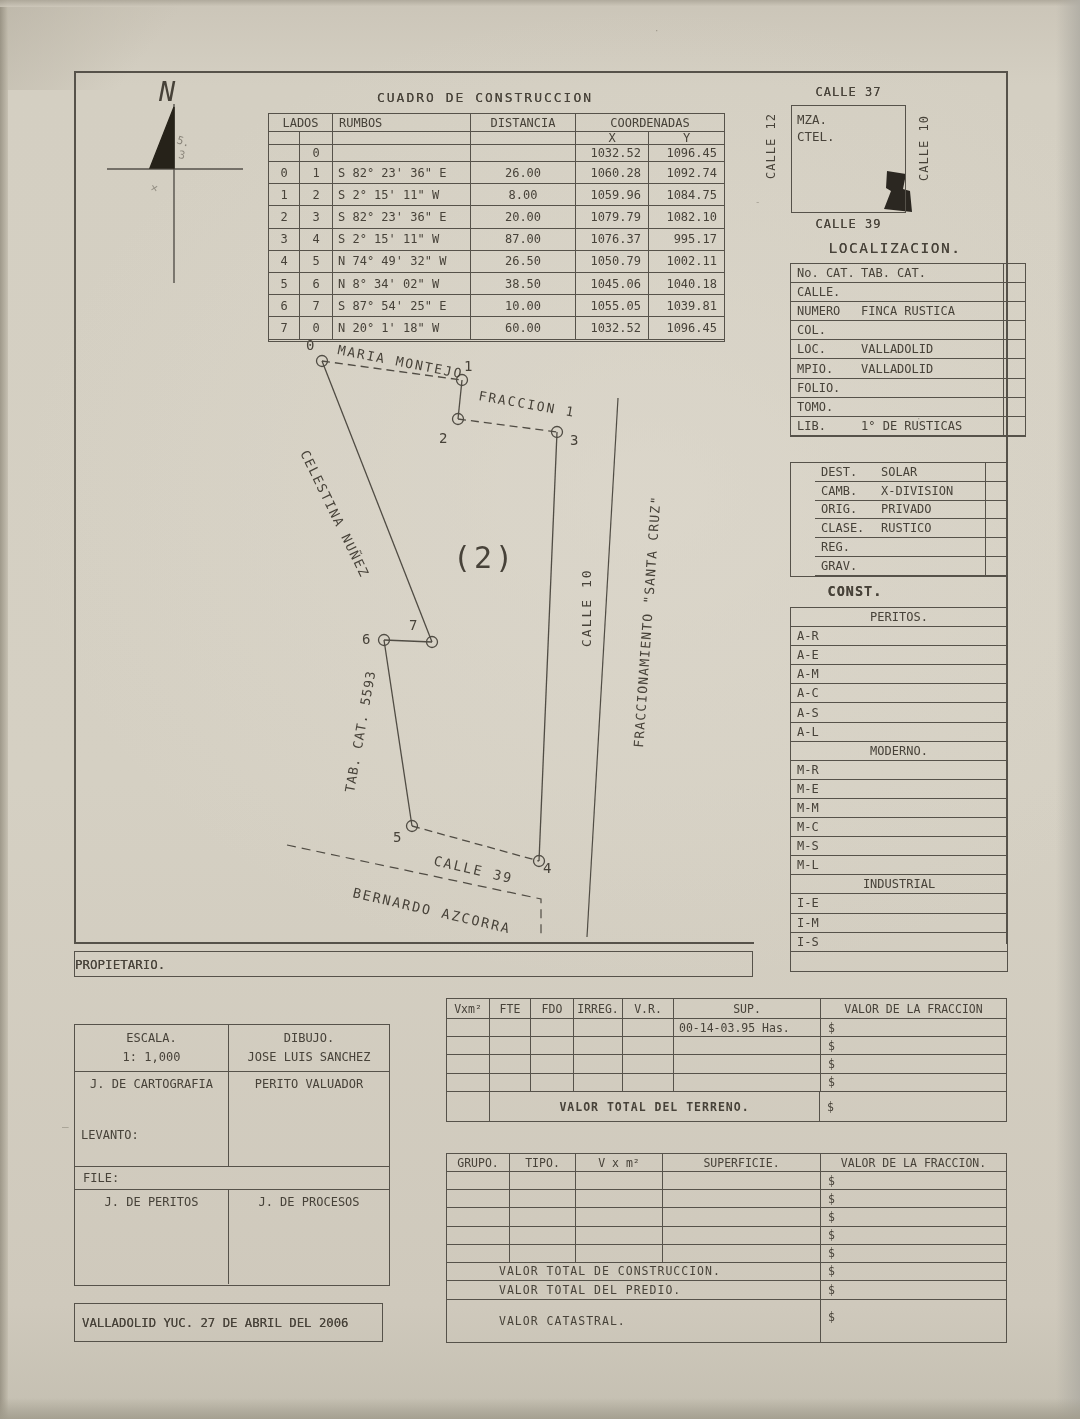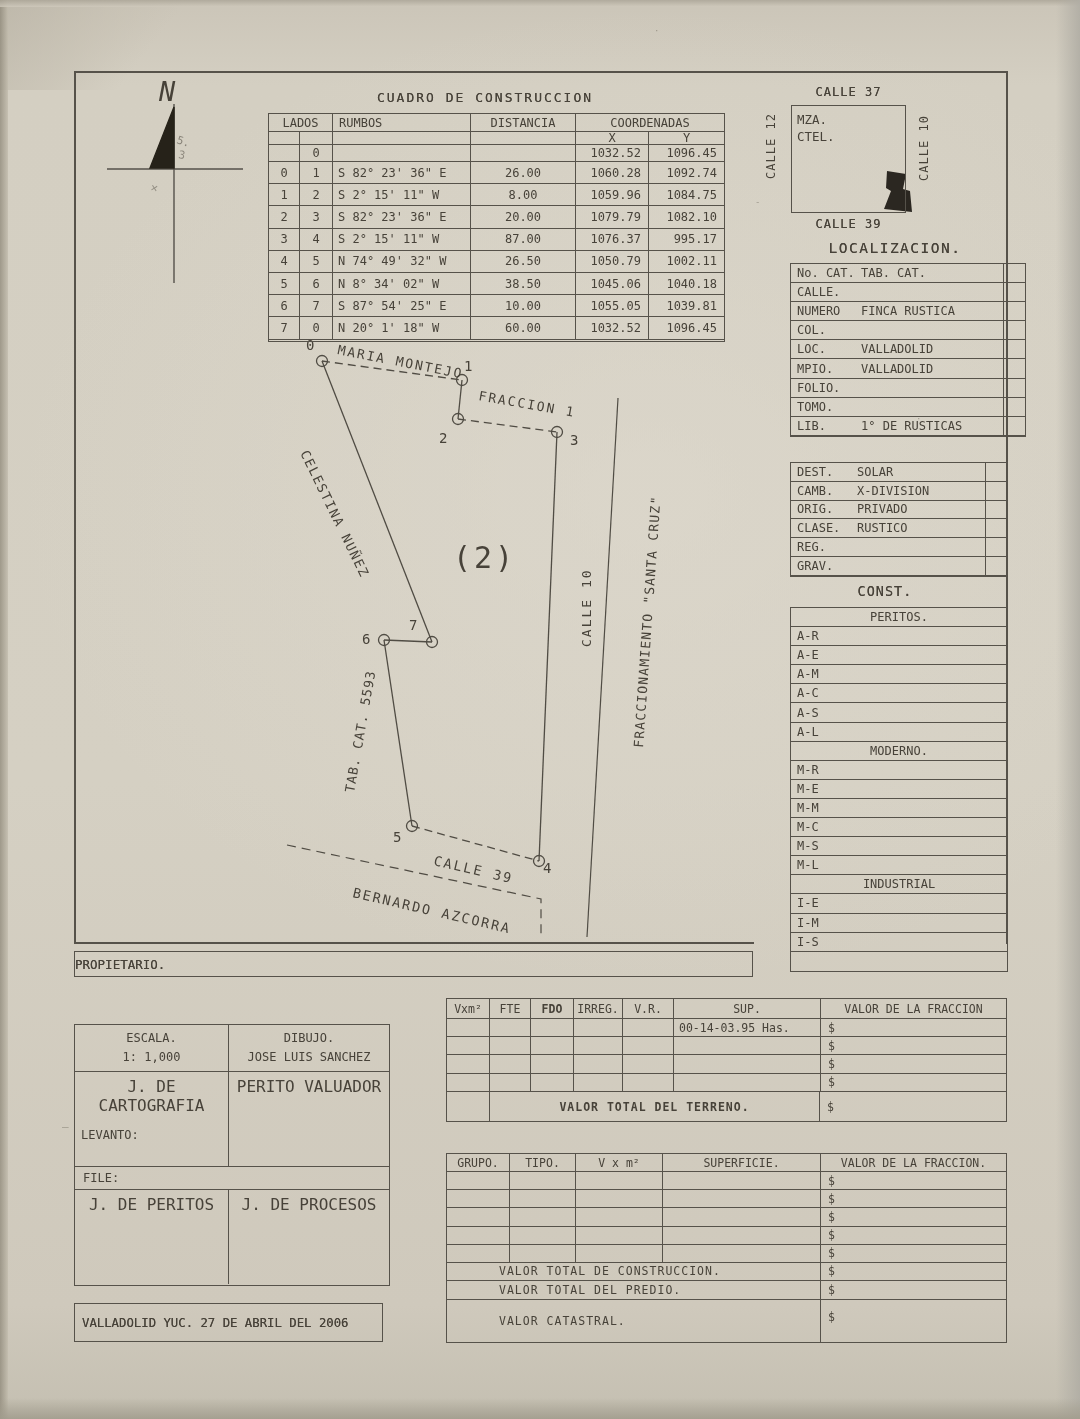--- a/index.html
+++ b/index.html
@@ -53,61 +53,61 @@
   .cw-la{width:31px;} .cw-lb{width:33px;} .cw-ru{width:138px;} .cw-di{width:105px;} .cw-x{width:73px;}
   .cw-lados{width:64px;} 
 
   
   .rrow{position:relative;box-sizing:border-box;border-bottom:1.3px solid var(--ink);}
   .rrow .lab{position:absolute;left:6px;top:50%;transform:translateY(-50%);font-size:12px;}
   .rrow .val{position:absolute;left:70px;top:50%;transform:translateY(-50%);font-size:12px;}
   .rrow .ncol{position:absolute;right:0;top:0;bottom:0;width:21px;border-left:1.3px solid var(--ink);}
   #loc-tbl{left:790px;top:263px;width:236px;height:174px;}
   #loc-tbl .rrow{height:19.1px;}
-  #dest-tbl{left:790px;top:462px;width:218px;height:115px;}
+  #dest-tbl{left:790px;top:462px;width:218px;height:115px;padding-left:24px;}
   #dest-tbl .rrow{height:18.8px;} #dest-tbl .val{left:66px;}
   #const-tbl{left:790px;top:607px;width:218px;height:365px;}
   #const-tbl .crow{height:19.1px;box-sizing:border-box;border-bottom:1.3px solid var(--ink);display:flex;align-items:center;font-size:12px;}
   #const-tbl .crow.nb{border-bottom:none;}
   #const-tbl .crow.hdr{justify-content:center;}
   #const-tbl .crow.itm{padding-left:6px;}
 
   
   #prop-bar{left:74px;top:951px;width:679px;height:26px;border:1.4px solid var(--ink);box-sizing:border-box;display:flex;align-items:center;font-size:12.5px;}
 
   
   #staff{left:74px;top:998px;width:316px;height:262px;margin-top:26px;}
   #staff .srow1{height:47px;} #staff .srow2{height:95px;} #staff .srow3{height:23px;} #staff .srow4{height:94px;border-bottom:none;}
   #staff .cell{box-sizing:border-box;border-right:1.3px solid var(--ink);position:relative;}
   #staff .cell.a{width:154px;} #staff .cell.b{flex:1;border-right:none;}
   #staff .two{text-align:center;font-size:12px;padding-top:4px;line-height:19px;}
-  #staff .top{position:absolute;top:5px;width:100%;text-align:center;font-size:16px;}
+  #staff .top{position:absolute;top:5px;width:100%;text-align:center;font-size:12px;}
   #staff .lev{position:absolute;left:6px;top:56px;font-size:12px;}
   #staff .file{display:flex;align-items:center;padding-left:8px;font-size:12px;}
 
   #date-box{left:74px;top:1303px;width:309px;height:39px;border:1.4px solid var(--ink);box-sizing:border-box;display:flex;align-items:center;padding-left:7px;font-size:12.3px;}
 
   
   #terr{left:446px;top:998px;width:561px;height:124px;}
   #terr .hrow{height:20px;} #terr .drow{height:18.2px;} #terr .trow{height:30px;border-bottom:none;}
-  .tw1{width:43px;}.tw2{width:41px;}.tw3{width:43px;font-weight:bold;}.tw4{width:49px;}.tw5{width:51px;}.tw6{width:147px;}
+  .tw1{width:43px;}.tw2{width:41px;}.tw3{width:43px;}.tw4{width:49px;}.tw5{width:51px;}.tw6{width:147px;}
   .tw-mid{width:330px;}
   #terr .c, #cons .c{font-size:11.5px;}
   #cons{left:446px;top:1153px;width:561px;height:190px;}
   #cons .hrow{height:18px;} #cons .drow{height:18.2px;}
   #cons .t1{height:18px;} #cons .t2{height:19px;} #cons .t3{height:43px;border-bottom:none;}
   .gw1{width:63px;}.gw2{width:66px;}.gw3{width:87px;}.gw4{width:158px;}
   .gw-span{width:374px;}
   .money{justify-content:flex-start;padding-left:7px;font-size:12px;}
   .totlbl{justify-content:flex-start;padding-left:52px;font-size:12px;letter-spacing:1px;}
 
   
   #t-cuadro{left:340px;top:90px;width:290px;font-size:13px;letter-spacing:2px;}
   #t-localizacion{left:795px;top:240px;width:200px;font-size:14.5px;letter-spacing:1.5px;}
-  #t-const{left:835px;top:583px;width:100px;font-size:13.5px;letter-spacing:1px;}
+  #t-const{left:805px;top:583px;width:100px;font-size:13.5px;letter-spacing:1px;font-weight:bold;}
 
   
   #sk-box{left:791px;top:105px;width:115px;height:108px;border:1.5px solid var(--ink);box-sizing:border-box;}
   #sk-c37{left:791px;top:85px;width:115px;font-size:12px;letter-spacing:1px;}
   #sk-c39{left:791px;top:217px;width:115px;font-size:12px;letter-spacing:1px;}
   #sk-mza{left:797px;top:111px;font-size:12.5px;line-height:17px;}
   .vrot{transform:rotate(-90deg);transform-origin:center;text-align:center;font-size:12px;letter-spacing:1px;}
   #sk-c12{left:726px;top:139px;width:90px;}
   #sk-c10{left:879px;top:141px;width:90px;}
 

